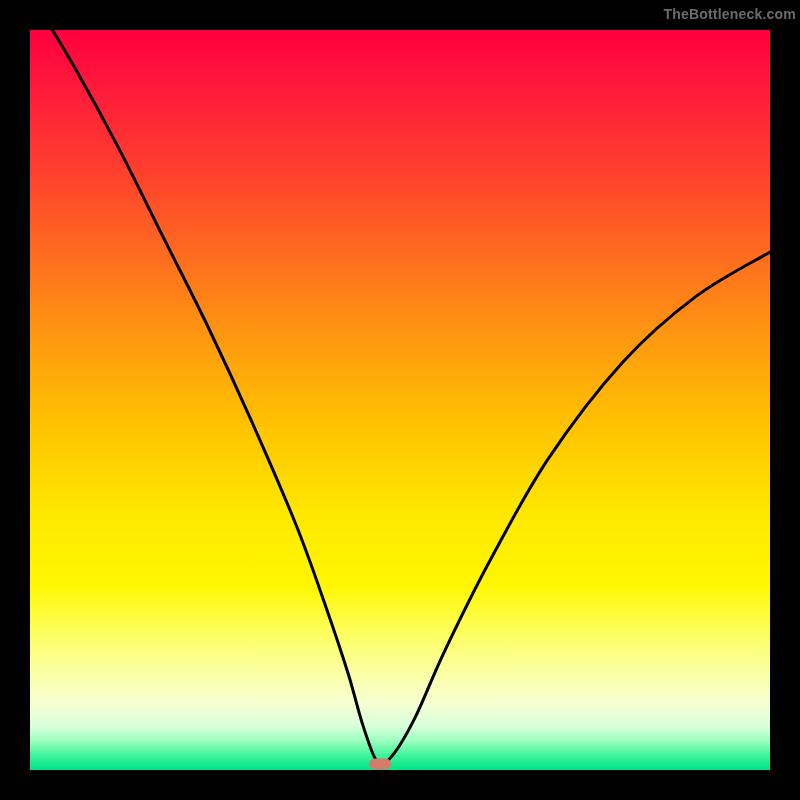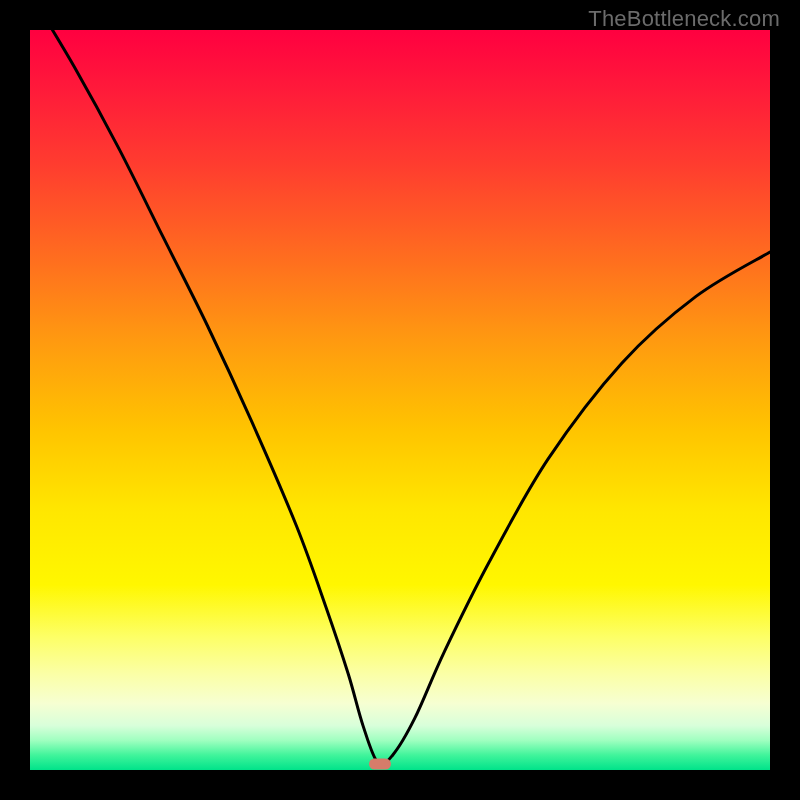--- a/index.html
+++ b/index.html
@@ -59,26 +59,27 @@
     position: absolute;
     width: 22px;
     height: 11px;
     border-radius: 6px;
     background: #d67c6a;
     transform: translate(-50%, -50%);
   }
   .watermark {
     position: absolute;
     top: 6px;
-    right: 20px;
+    right: 4px;
     font-family: Arial, Helvetica, sans-serif;
-    font-size: 22px;
+    font-size: 14px;
     color: #6b6b6b;
     letter-spacing: 0.2px;
     user-select: none;
+    font-weight: bold;
   }
 </style>
 </head>
 <body>
 
 <div class="frame">
   <div class="watermark">TheBottleneck.com</div>
   <div class="plot">
     <div class="gradient"></div>
     <svg class="curve" viewBox="0 0 740 740" preserveAspectRatio="none">

